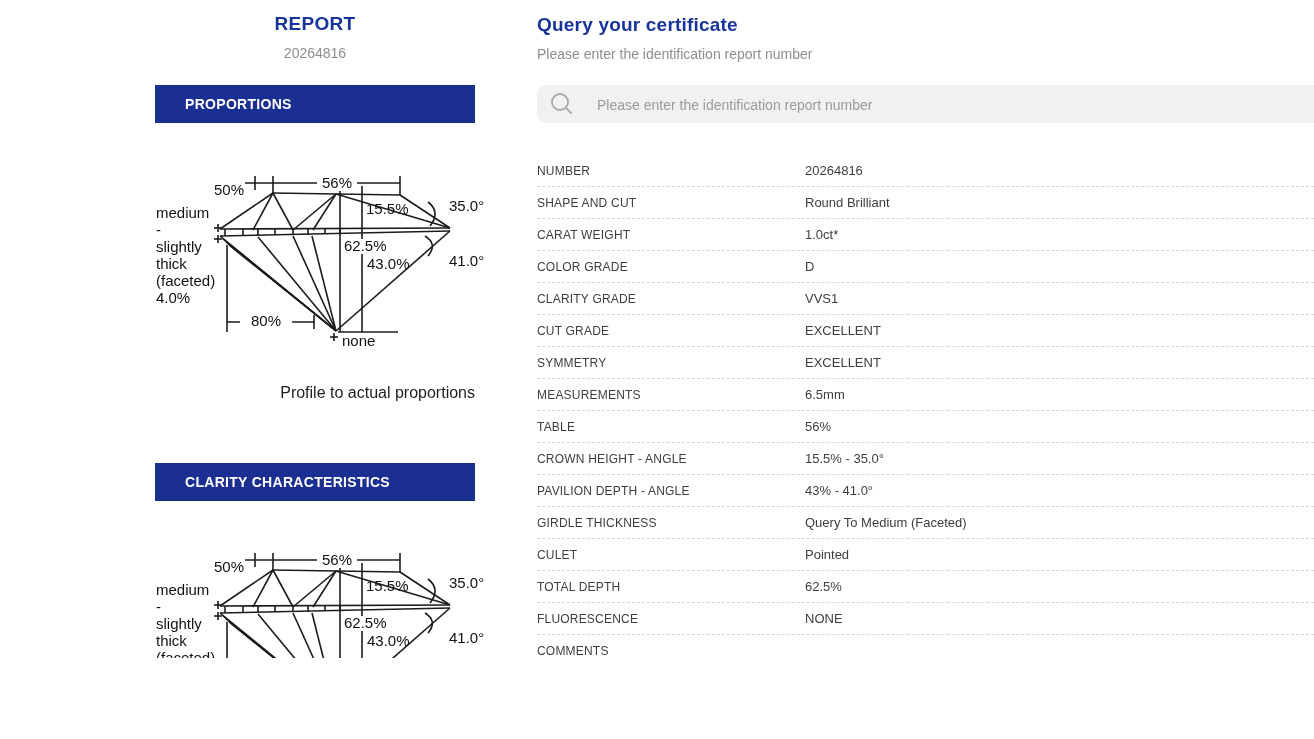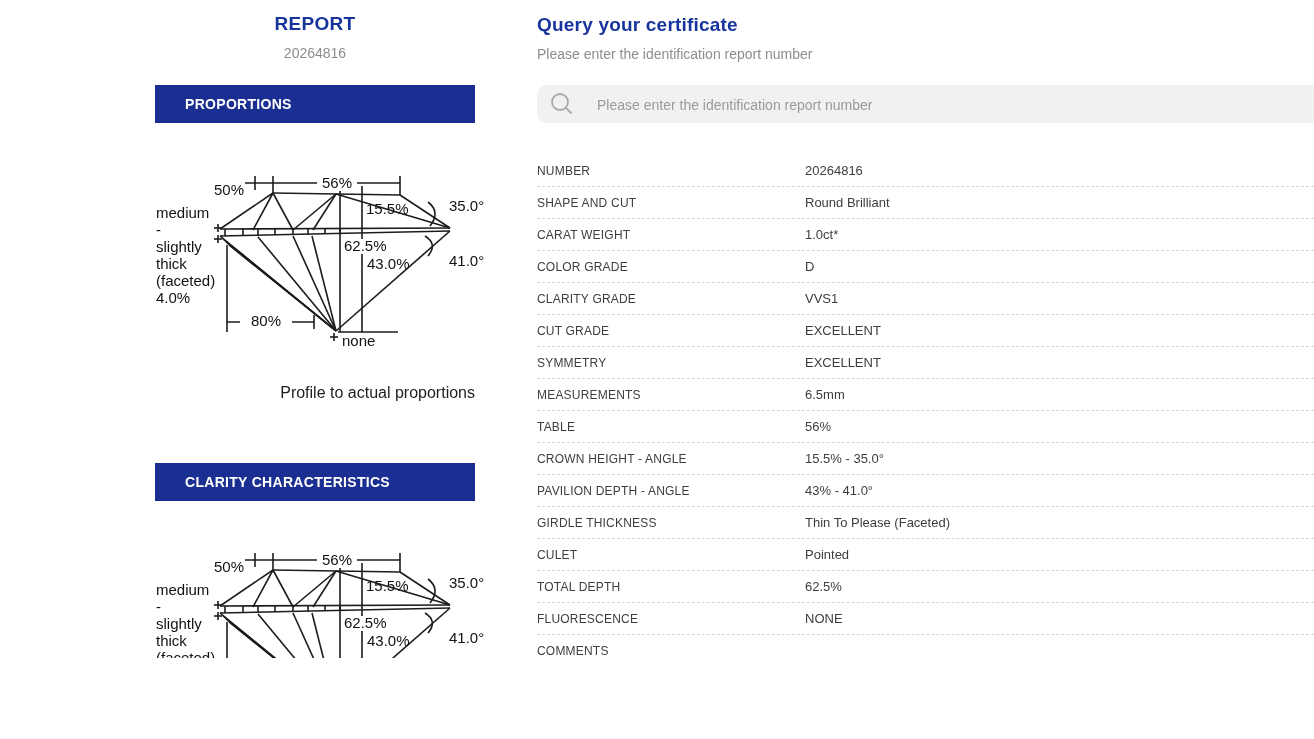--- a/index.html
+++ b/index.html
@@ -196,21 +196,21 @@
     <div class="row">
       <div class="lbl">CROWN HEIGHT - ANGLE</div>
       <div class="val">15.5% - 35.0°</div>
     </div>
     <div class="row">
       <div class="lbl">PAVILION DEPTH - ANGLE</div>
       <div class="val">43% - 41.0°</div>
     </div>
     <div class="row">
       <div class="lbl">GIRDLE THICKNESS</div>
-      <div class="val">Thin To Please (Faceted)</div>
+      <div class="val">Query To Medium (Faceted)</div>
     </div>
     <div class="row">
       <div class="lbl">CULET</div>
       <div class="val">Pointed</div>
     </div>
     <div class="row">
       <div class="lbl">TOTAL DEPTH</div>
       <div class="val">62.5%</div>
     </div>
     <div class="row">

